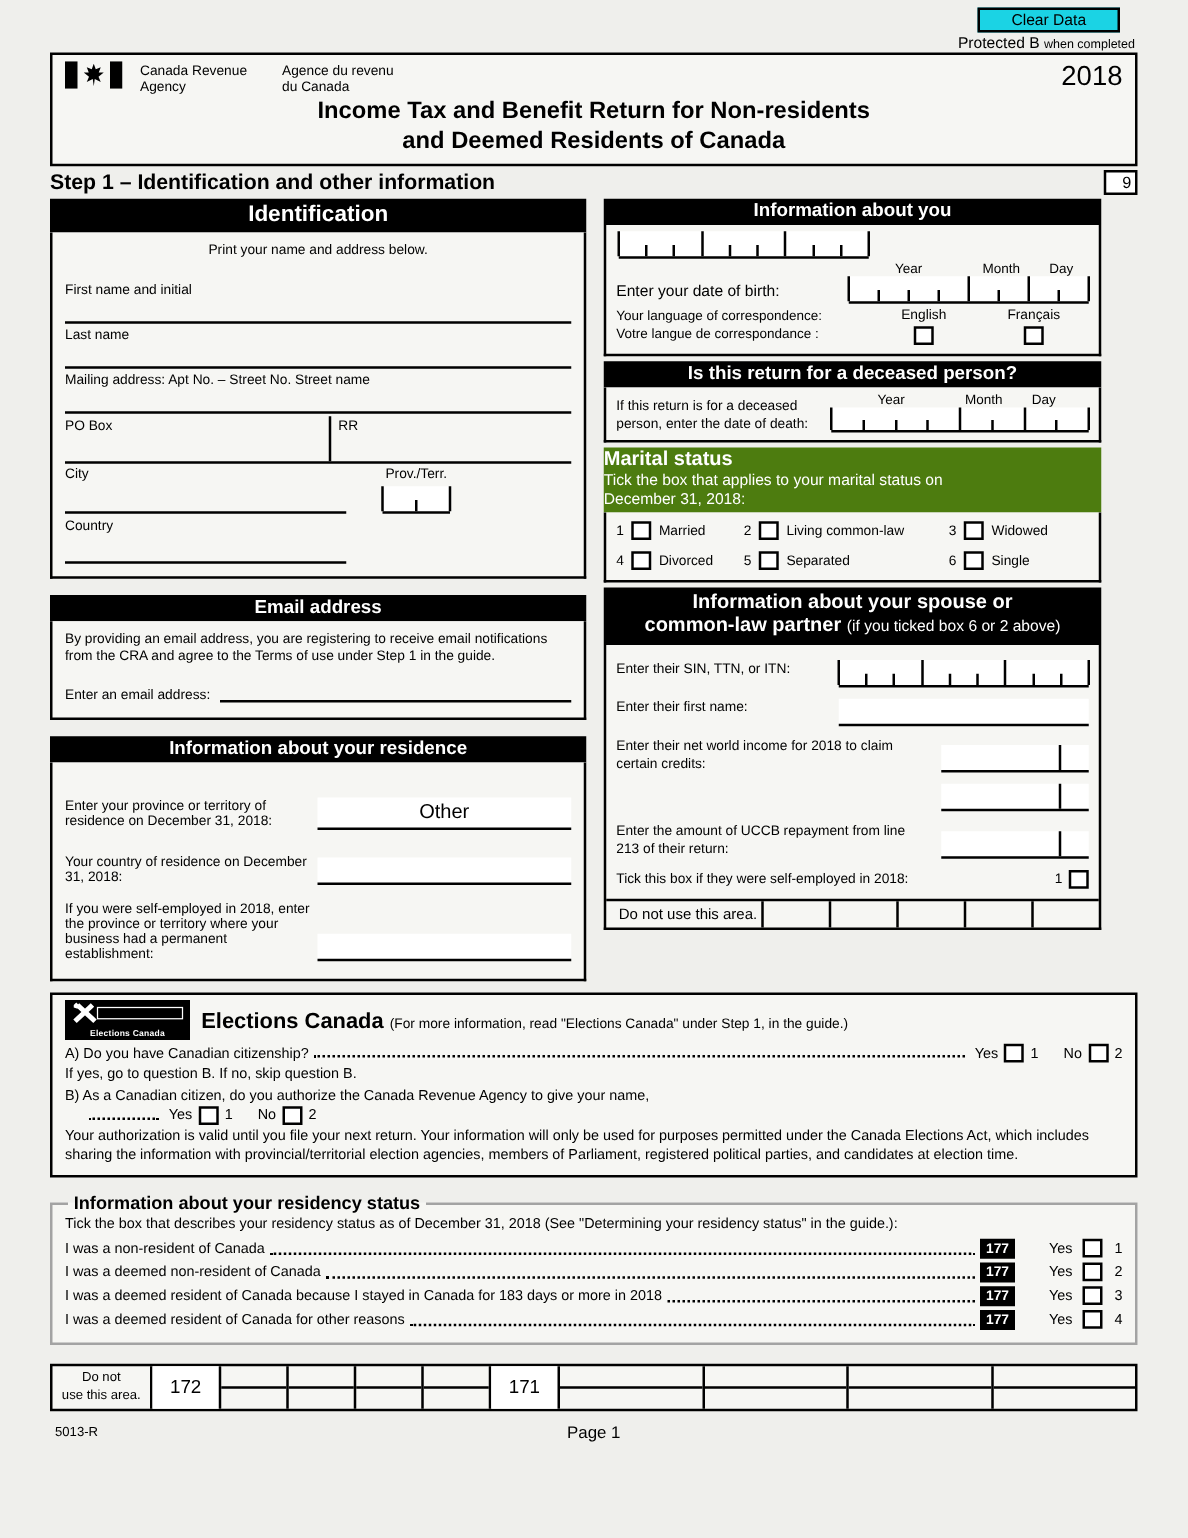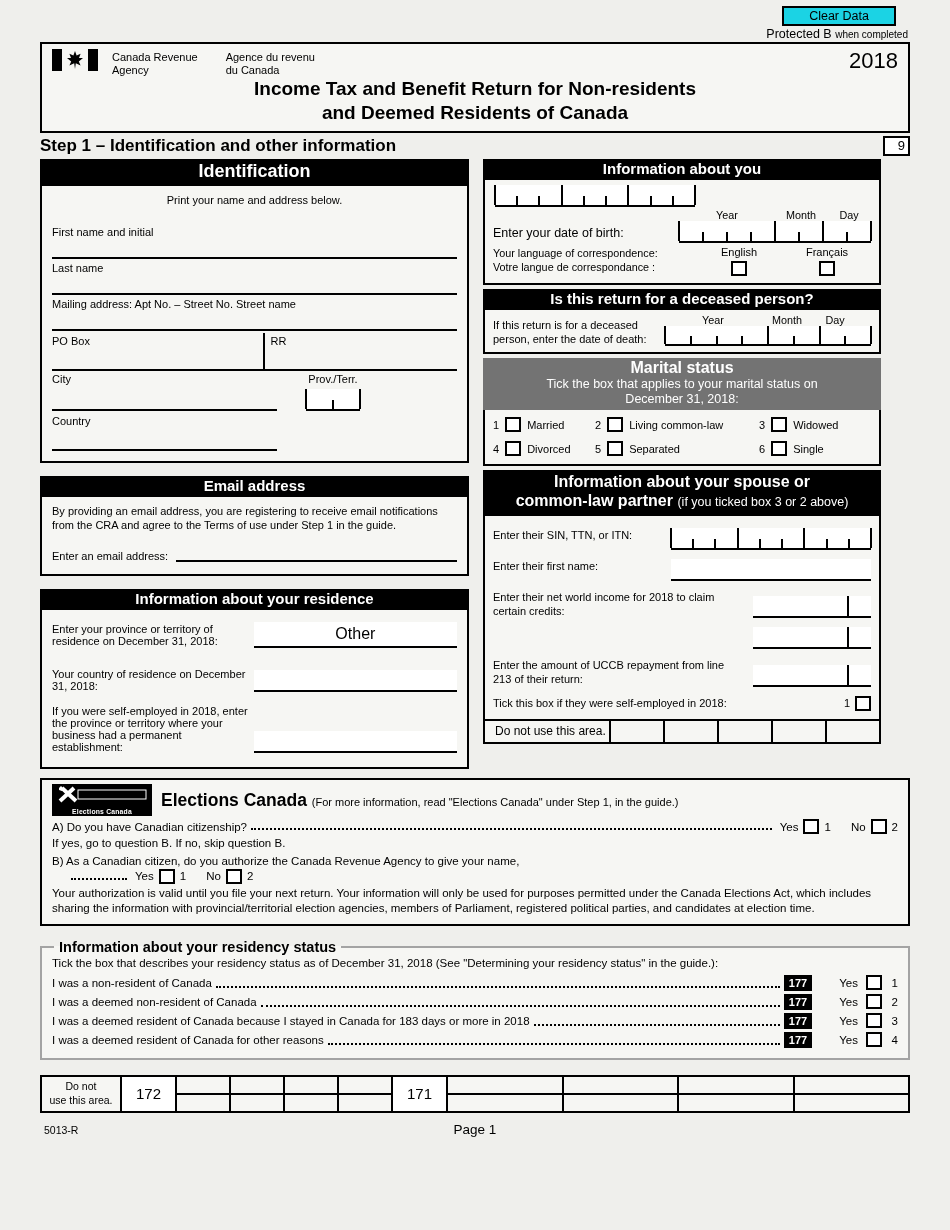--- a/index.html
+++ b/index.html
@@ -72,21 +72,21 @@
   .postcell .comb { width:133px; margin-top:4px; }
   .countryrow { margin-top:4px; }
   .countryrow .ul-input { width:225px; height:24px; }
 
   
   .email-body { padding:7px 10px 12px; }
   .email-row { display:flex; margin-top:14px; align-items:flex-end; }
   .email-row .ul-input { flex:1; margin-left:8px; height:16px; }
 
   
-  .res-body { padding:12px 10px 10px; }
+  .res-body { padding:28px 10px 10px; }
   .res-row { display:flex; margin-bottom:13px; }
   .res-row .lbl { width:216px; }
   .res-row .val { width:222px; margin-left:4px; }
   .res-row.r1 { align-items:center; }
   .res-row.r2 .val, .res-row.r3 .val { align-self:flex-end; }
   .other-val { background:#fff; border-bottom:2px solid #000; height:26px; text-align:center; font-size:16px; line-height:24px; }
 
   
   .rsec { margin-bottom:4px; }
   .about-body { padding:5px 8px 7px; }
@@ -104,21 +104,21 @@
   .langrow .lbl { flex:1; font-size:10.8px; line-height:1.3; }
   .langcol { width:88px; text-align:center; font-size:11px; }
   .langcol .cb { margin:3px auto 0; }
 
   .dec-body { padding:4px 8px 6px; display:flex; }
   .dec-body .lbl { width:168px; line-height:1.3; padding-top:4px; }
   .dec-right { flex:1; margin-left:4px; }
   .dec-right .ymd { width:100%; margin-top:0; }
   .dec-right .comb { height:20px; }
 
-  .marital-head { background:#737373; color:#fff; text-align:center; padding:1px 0 4px; }
+  .marital-head { background:#4d7c0f; color:#fff; text-align:left; padding:1px 0 4px; }
   .marital-head .h { font-size:16px; font-weight:bold; }
   .marital-head .s { font-size:12.5px; line-height:1.15; }
   .mar-body { padding:7px 8px 8px; }
   .mar-grid { display:grid; grid-template-columns:102px 164px 1fr; row-gap:9px; }
   .mopt { display:flex; align-items:center; gap:6px; }
 
   .spouse-head { background:#000; color:#fff; text-align:center; padding:2px 4px 5px; }
   .spouse-head .h { font-size:16px; font-weight:bold; line-height:1.2; }
   .spouse-head .n { font-size:12.5px; font-weight:normal; }
   .sp-body { padding:8px 8px 0; }
@@ -412,21 +412,21 @@
               <div class="cb"></div>
               <span>Single</span>
             </div>
           </div>
         </div>
       </div>
 
       <div class="rsec" style="margin-bottom:0;">
         <div class="spouse-head">
           <div class="h">Information about your spouse or</div>
-          <div class="h"><span>common-law partner</span> <span class="n">(if you ticked box 3 or 2 above)</span></div>
+          <div class="h"><span>common-law partner</span> <span class="n">(if you ticked box 6 or 2 above)</span></div>
         </div>
         <div class="box">
           <div class="sp-body">
             <div class="sp-row" style="margin-top:4px;">
               <div class="lbl" style="width:150px;">Enter their SIN, TTN, or ITN:</div>
               <div class="comb">
                 <div class="cell"></div>
                   <div class="cell"></div>
                   <div class="cell"></div>
                 <div class="cell g"></div>

